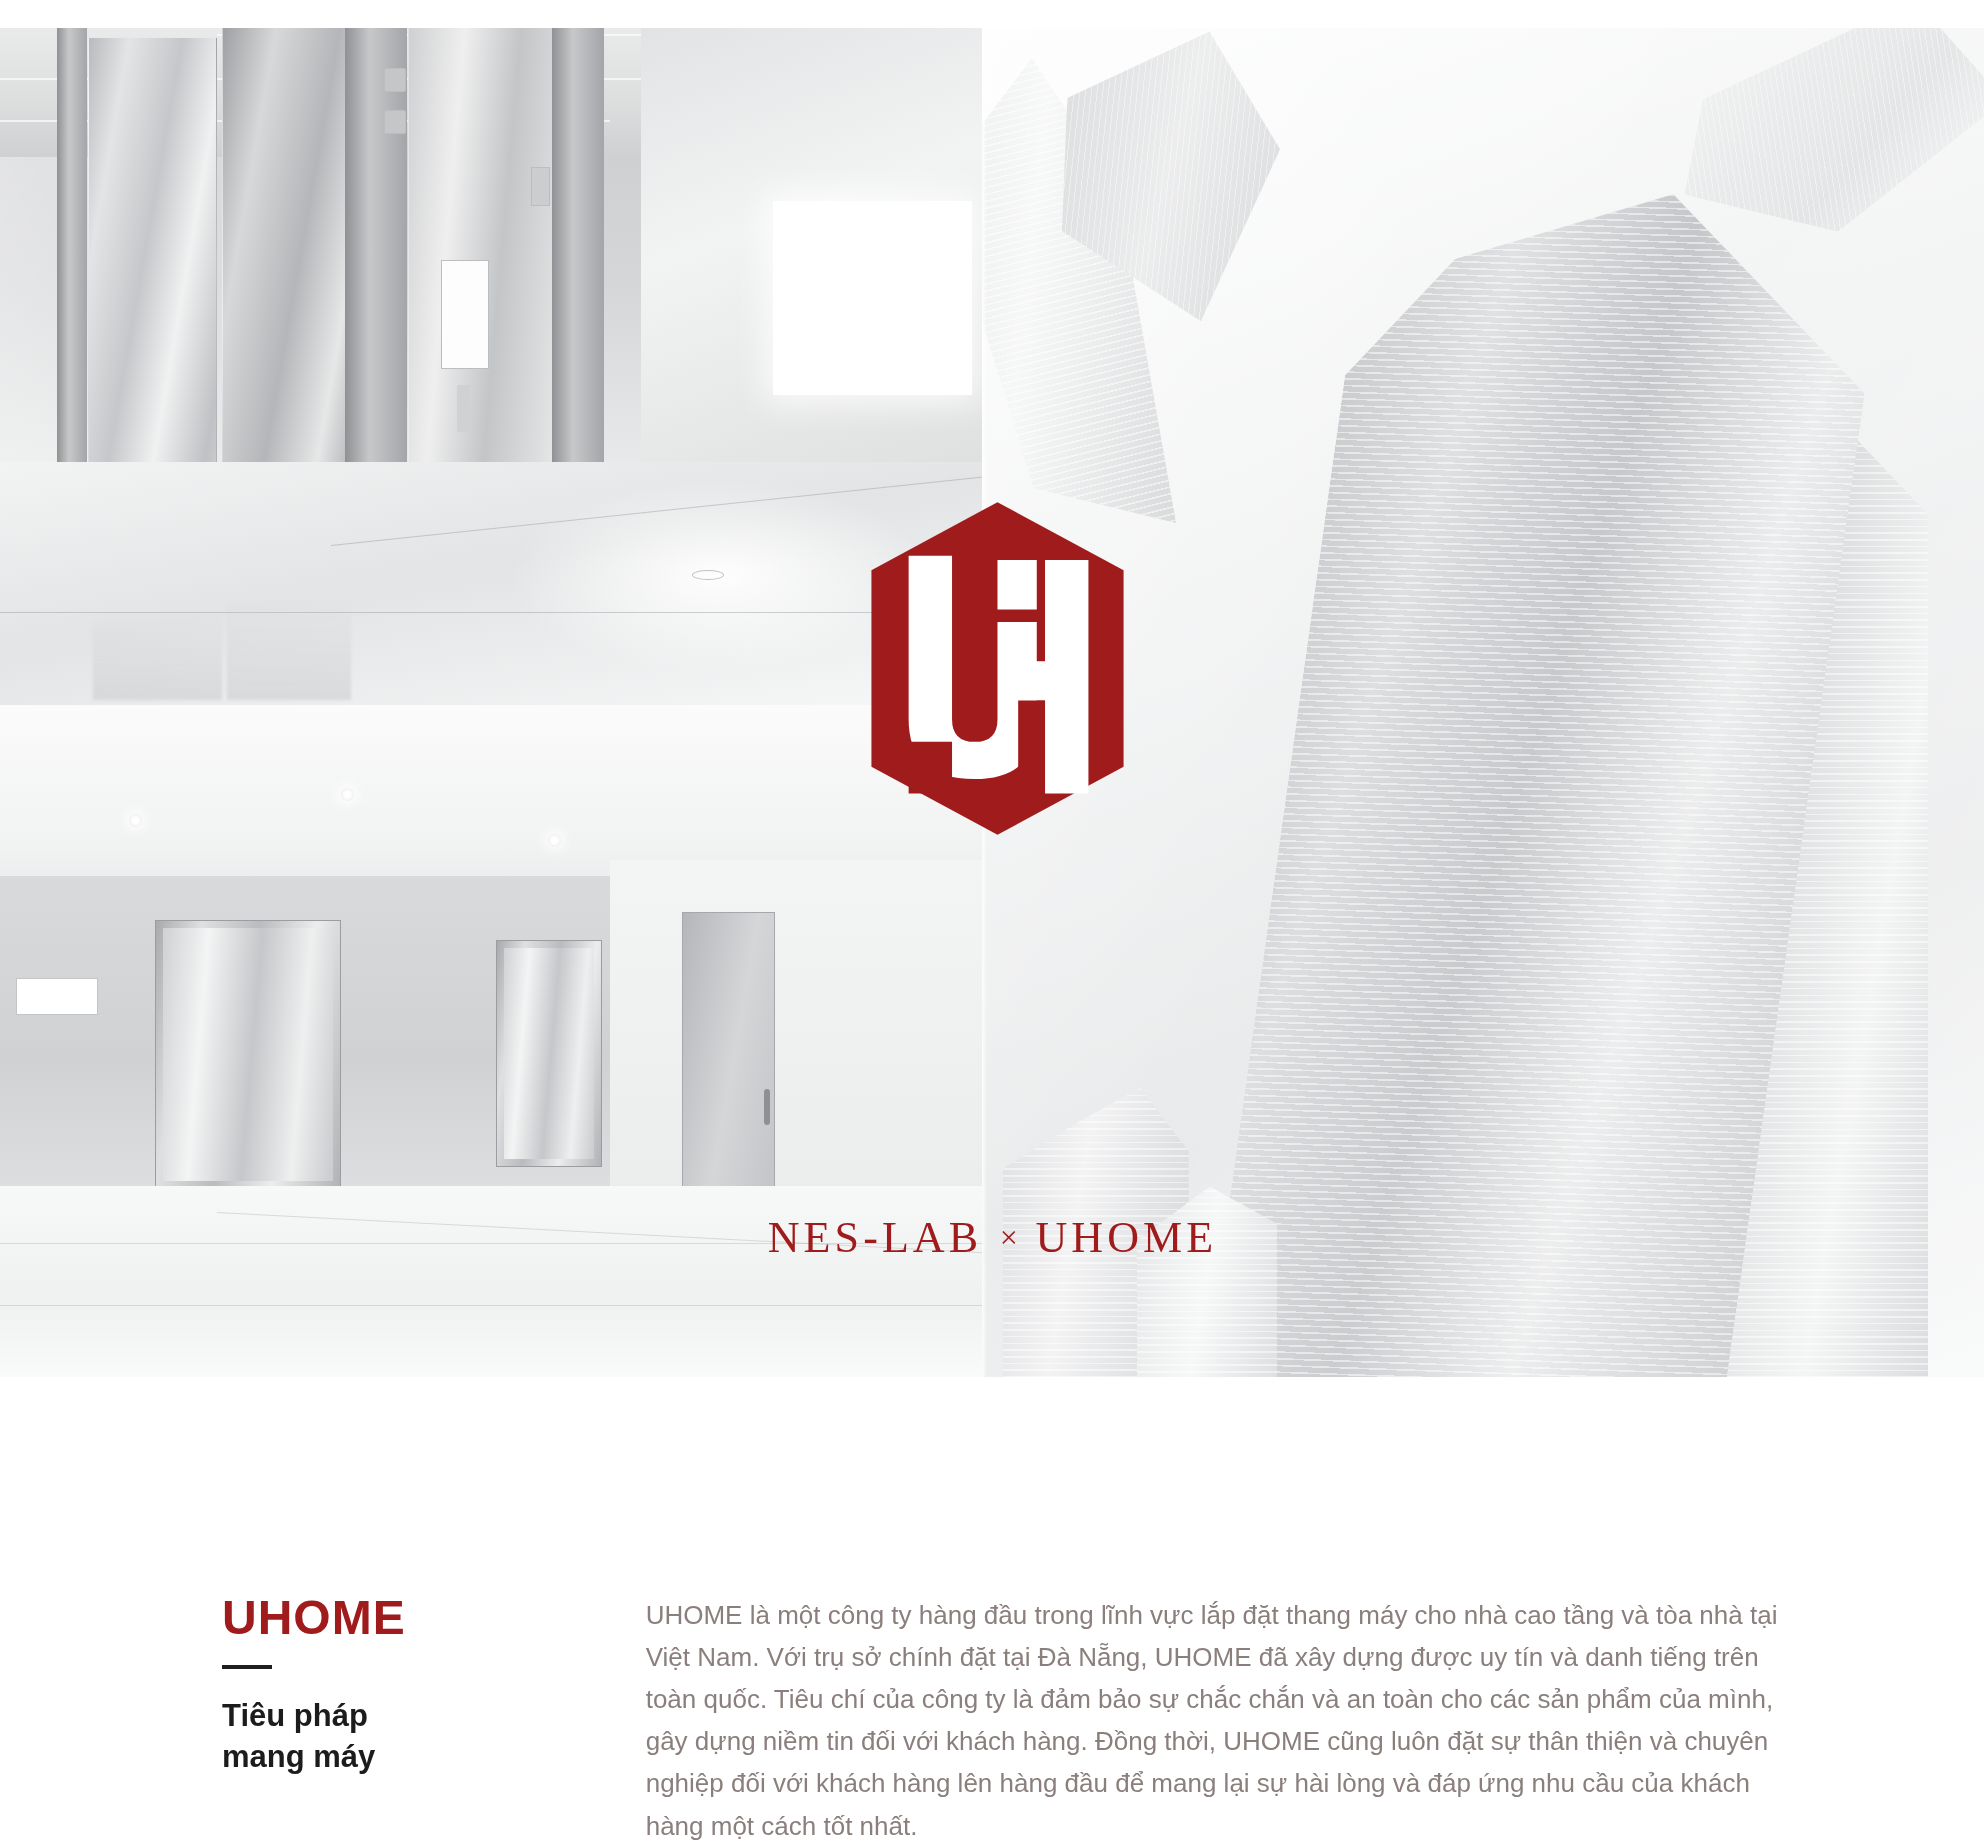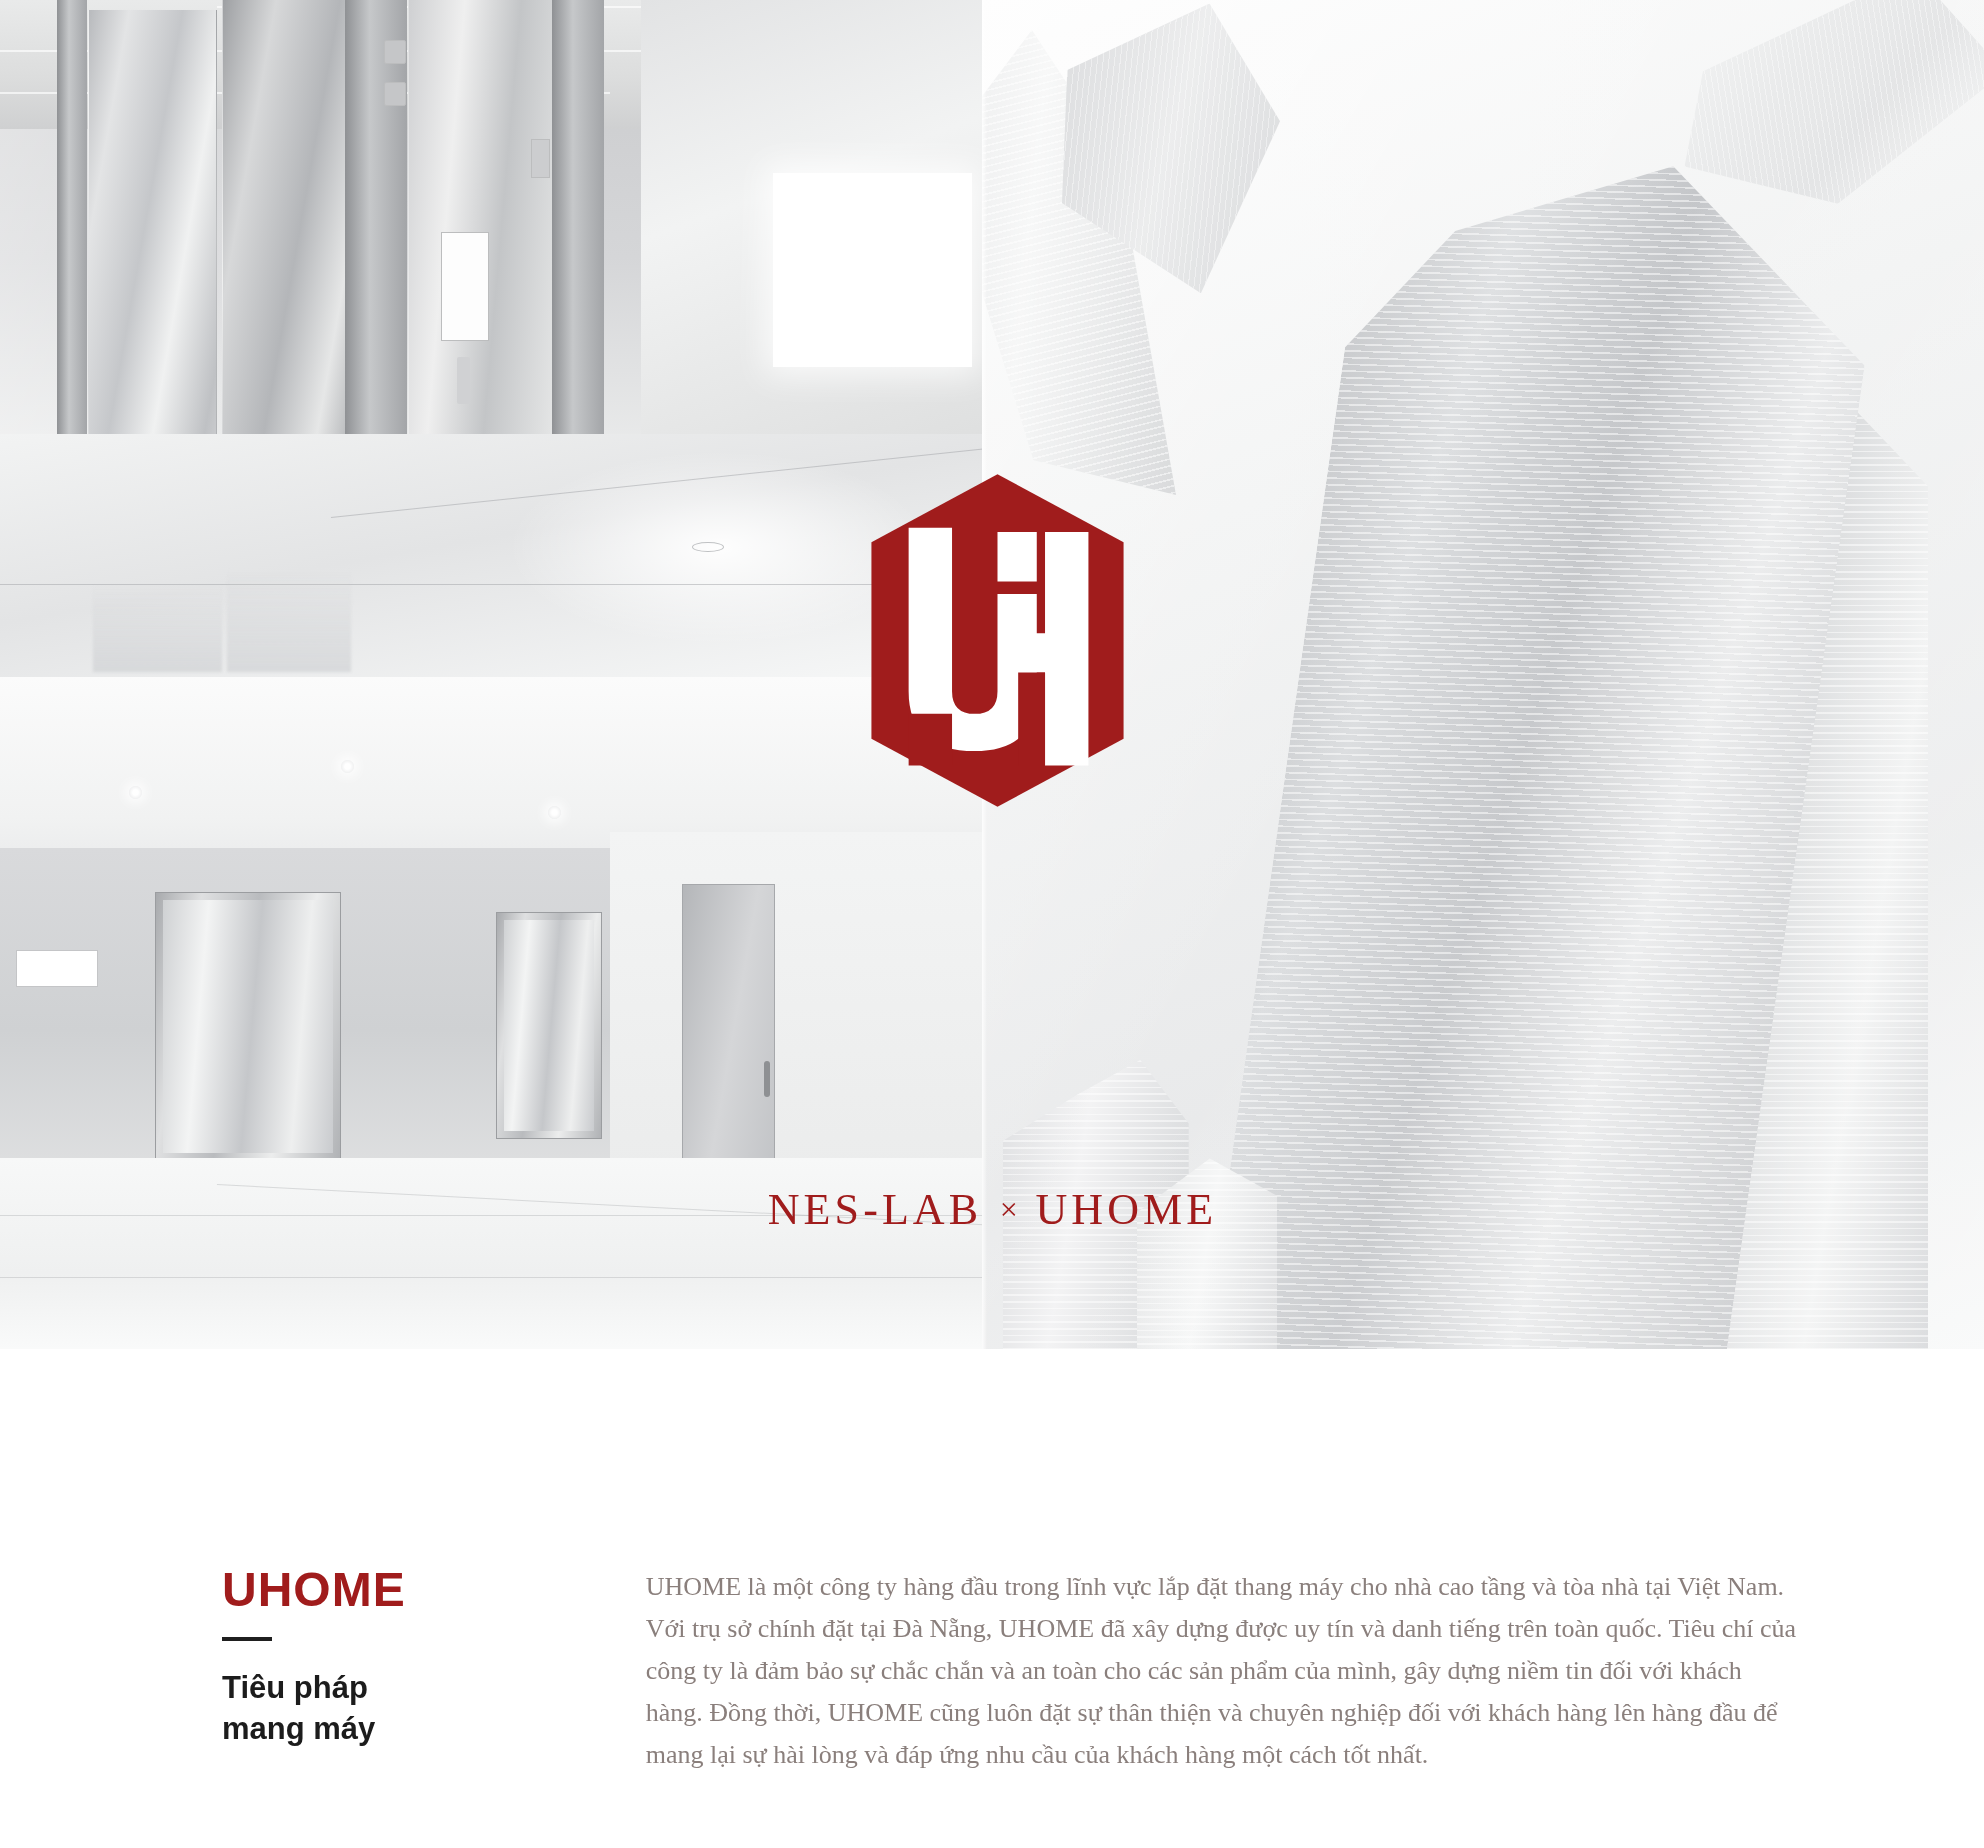--- a/index.html
+++ b/index.html
@@ -17,20 +17,21 @@
     overflow: hidden;
   }
 
   
   .hero {
     position: relative;
     width: 1985px;
     height: 1349px;
     overflow: hidden;
     background: #84cc16;
+    margin-top: 28px;
   }
 
   
   .photo-lobby-top {
     position: absolute;
     left: 0; top: 0;
     width: 1013px; height: 677px;
     background:
       linear-gradient(105deg, rgba(255,255,255,0.45) 0%, rgba(255,255,255,0) 40%),
       linear-gradient(180deg, #c9cacc 0%, #d5d6d8 38%, #eceded 70%, #f6f7f7 100%);
@@ -296,21 +297,20 @@
   .col-right {
     flex: 1;
     padding-left: 20.7px;
   }
   .body-copy {
     color: #8a7f7c;
     font-size: 26px;
     line-height: 1.62;
     text-align: left;
     max-width: 1168px;
-    font-family: Liberation Serif, serif;
   }
 </style>
 </head>
 <body>
 
 <div class="page">
 
   <section class="hero">
 
     <div class="photo-lobby-top">

